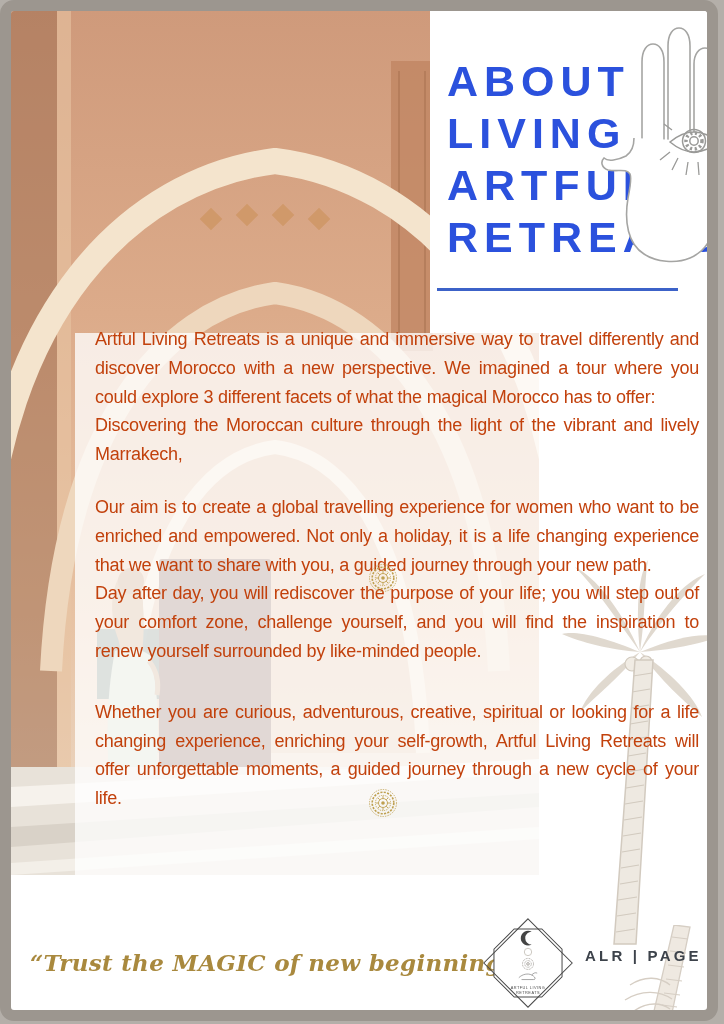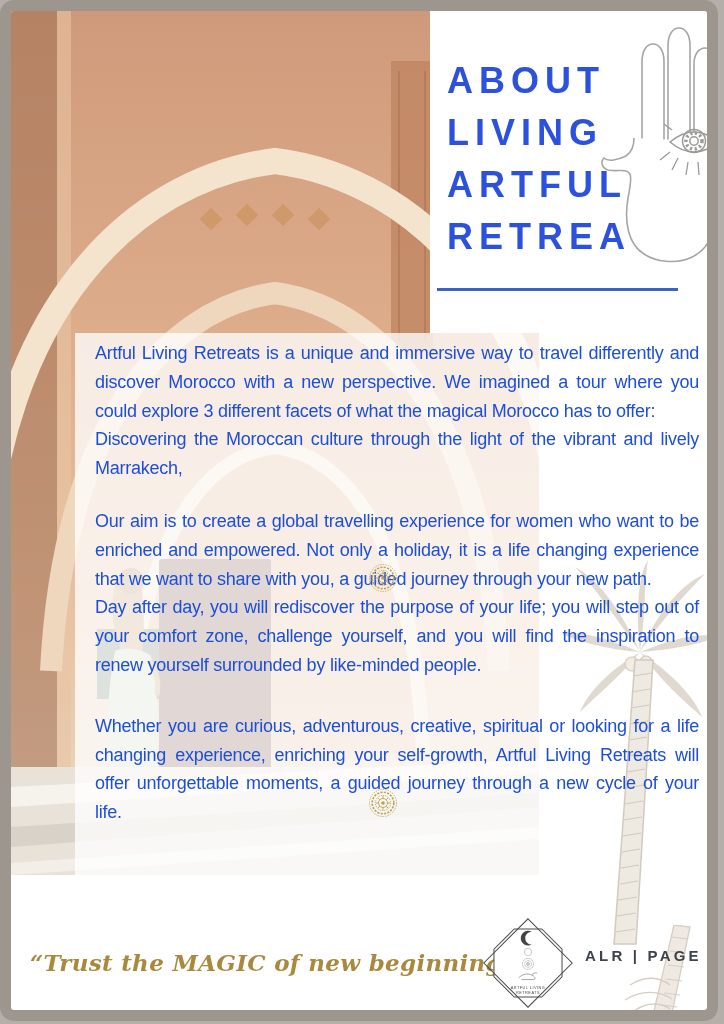--- a/index.html
+++ b/index.html
@@ -14,38 +14,38 @@
     box-sizing:border-box;border:11px solid #9c968f;border-radius:14px;
     background:#fff;overflow:hidden;
   }
   .photo{position:absolute;left:0;top:0;width:528px;height:864px;z-index:1;}
   .title-panel{
     position:absolute;left:419px;top:0;width:277px;height:322px;
     background:#ffffff;z-index:2;overflow:visible;
   }
   .title{
     position:absolute;left:17px;top:44px;
-    font-size:36px;font-weight:700;letter-spacing:6px;line-height:52px;
+    font-size:43px;font-weight:700;letter-spacing:6px;line-height:52px;
     color:#2b51dd;z-index:3;
   }
   .title-rule{
     position:absolute;left:7px;top:277px;width:241px;height:3px;
     background:#3c62c8;z-index:3;
   }
   .hand{position:absolute;left:589px;top:1px;width:120px;height:252px;z-index:4;}
   .overlay{
     position:absolute;left:64px;top:322px;width:632px;height:618px;
     background:rgba(255,255,255,0.77);z-index:3;
   }
   .palm{position:absolute;left:529px;top:541px;width:180px;height:400px;z-index:4;}
   .palm-corner{position:absolute;left:609px;top:914px;width:93px;height:88px;z-index:4;}
   .body-text{
-    position:absolute;left:84px;top:328px;width:604px;z-index:5;
+    position:absolute;left:84px;top:314px;width:604px;z-index:5;
     font-size:18px;line-height:28.8px;letter-spacing:-0.25px;
-    color:#1d4ed8;text-align:justify;
+    color:#c2410c;text-align:justify;
   }
   .body-text p{margin:0;}
   .body-text p.aim-1{margin-top:24px;}
   .body-text p.closing{margin-top:32px;}
   .mandala{position:absolute;width:36px;height:36px;z-index:5;}
   .mandala.m1{left:354px;top:549px;}
   .mandala.m2{left:354px;top:774px;}
   .quote{
     position:absolute;left:19px;top:938px;z-index:6;
     font-family:"DejaVu Serif","Liberation Serif",serif;

